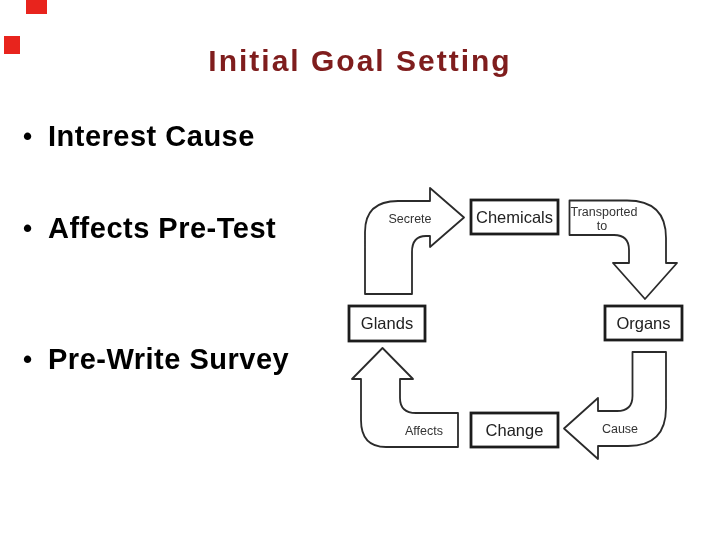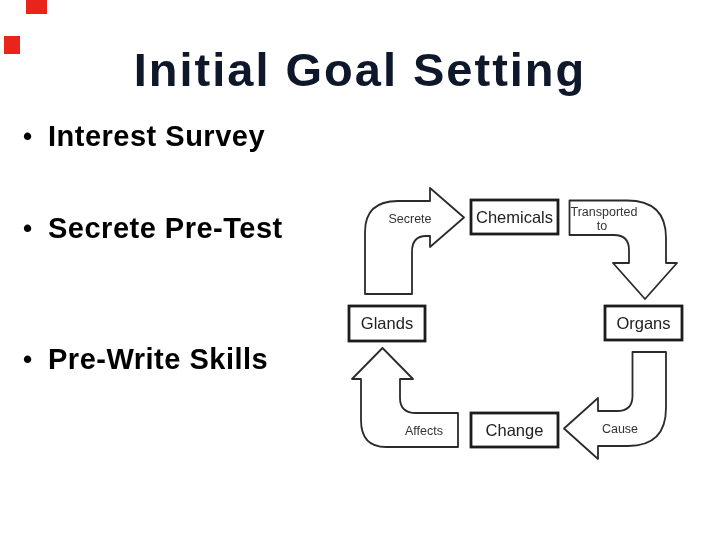--- a/index.html
+++ b/index.html
@@ -2,22 +2,22 @@
 <html><head>
 <meta charset="utf-8">
 <style>
   html,body { margin:0; padding:0; background:#fff; }
   .slide {
     position:relative; width:720px; height:540px; background:#ffffff;
     overflow:hidden; font-family:"Liberation Sans", sans-serif; color:#000;
   }
   .title {
     position:absolute; top:44px; left:0; width:720px; margin:0;
-    text-align:center; font-size:47px; font-weight:bold; letter-spacing:2px;
-    line-height:1.1; color:#0f172a;
+    text-align:center; font-size:30px; font-weight:bold; letter-spacing:2px;
+    line-height:1.1; color:#7f1d1d;
   }
   .bullet {
     position:absolute; left:23px; display:flex; align-items:flex-start;
     font-size:29px; font-weight:bold; letter-spacing:0.5px; line-height:38px;
     color:#000;
   }
   .bullet .marker { width:25px; flex:0 0 25px; font-size:26px; }
   .bullet.b1 { top:117px; }
   .bullet.b2 { top:209px; }
   .bullet.b3 { top:340px; }
@@ -37,33 +37,33 @@
   <svg class="red-squares" width="60" height="60">
     <rect x="26" y="0" width="21" height="14" fill="#e8241d"></rect>
     <rect x="4" y="36" width="16" height="18" fill="#e8241d"></rect>
   </svg>
 
   <h1 class="title">Initial Goal Setting</h1>
 
   <div class="bullet b1">
     <span class="marker">•</span>
     <span class="text">
-      <span class="line">Interest Survey</span>
+      <span class="line">Interest Cause</span>
     </span>
   </div>
   <div class="bullet b2">
     <span class="marker">•</span>
     <span class="text">
-      <span class="line">Secrete Pre-Test</span>
+      <span class="line">Affects Pre-Test</span>
     </span>
   </div>
   <div class="bullet b3">
     <span class="marker">•</span>
     <span class="text">
-      <span class="line">Pre-Write Skills</span>
+      <span class="line">Pre-Write Survey</span>
     </span>
   </div>
 
   <svg class="diagram-svg" width="720" height="540" viewBox="0 0 720 540">
 
     <path class="arrow-shape" d="M 365 294 L 365 232 Q 365 201 398 201 L 430 201 L 430 188 L 464 217.5 L 430 247 L 430 236 L 426 236 Q 412 236 412 252 L 412 294 Z"></path>
     <text class="arrow-label" x="410" y="223">Secrete</text>
 
     <path class="arrow-shape" d="M 569.5 200.5 L 627 200.5 Q 666 200.5 666 238 L 666 263 L 677 263 L 645 299 L 613 263 L 629 263 L 629 250 Q 629 235 614 235 L 569.5 235 Z"></path>
     <text class="arrow-label" x="604" y="216">Transported</text>

